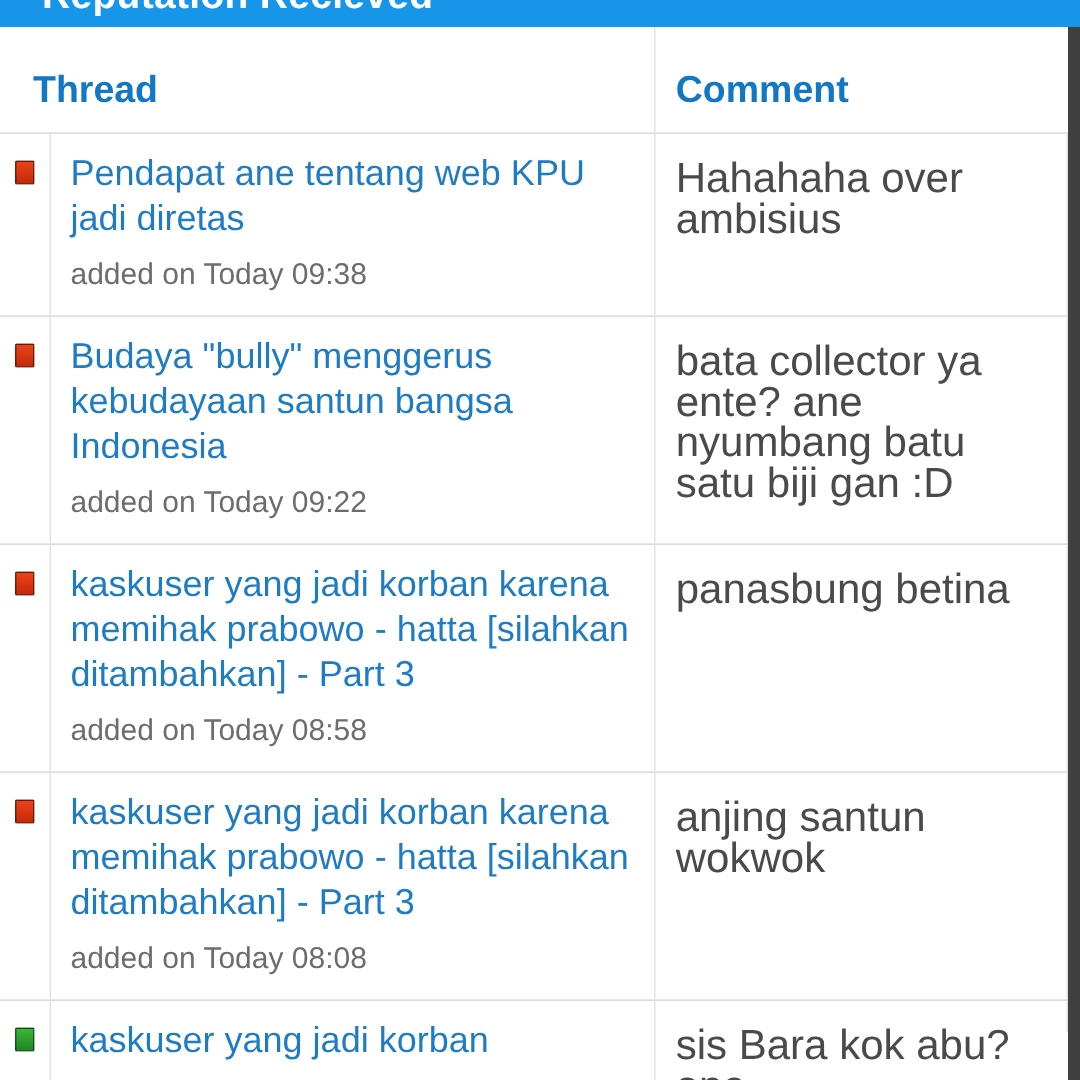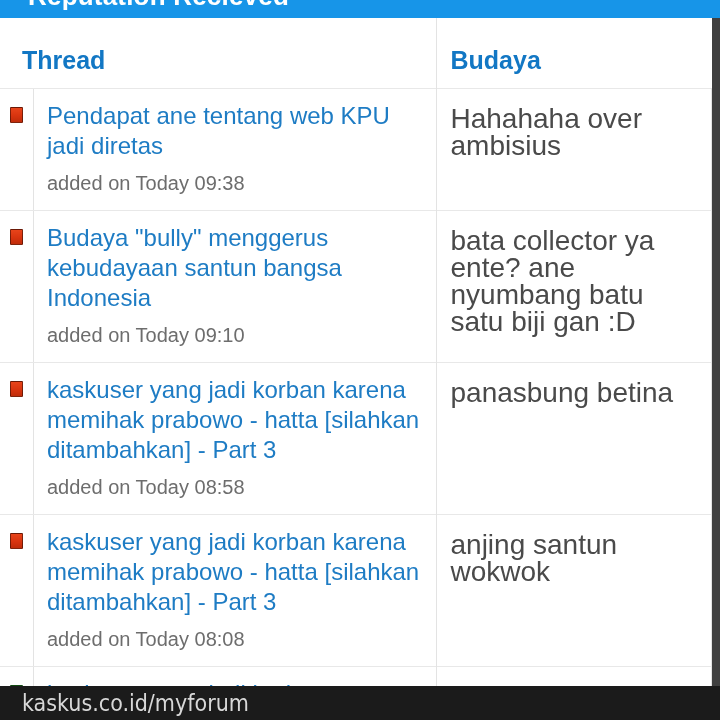--- a/index.html
+++ b/index.html
@@ -191,21 +191,21 @@
 
   <div class="table-wrap">
     <table class="table">
       <colgroup>
         <col class="col-thread">
         <col class="col-comment">
       </colgroup>
       <thead>
         <tr>
           <th class="th-thread">Thread</th>
-          <th class="th-comment">Budaya</th>
+          <th class="th-comment">Comment</th>
         </tr>
       </thead>
       <tbody id="table-body">
           <tr>
             <td class="cell-thread">
               <div class="thread-inner">
                 <span class="rep-icon-wrap">
                   <span class="rep-icon red"></span>
                 </span>
                 <div class="thread-body">
@@ -217,21 +217,21 @@
             <td class="cell-comment">Hahahaha over ambisius</td>
           </tr>
           <tr>
             <td class="cell-thread">
               <div class="thread-inner">
                 <span class="rep-icon-wrap">
                   <span class="rep-icon red"></span>
                 </span>
                 <div class="thread-body">
                   <div class="thread-title">Budaya "bully" menggerus kebudayaan santun bangsa Indonesia</div>
-                  <div class="thread-meta">added on Today 09:10</div>
+                  <div class="thread-meta">added on Today 09:22</div>
                 </div>
               </div>
             </td>
             <td class="cell-comment">bata collector ya ente? ane nyumbang batu satu biji gan :D</td>
           </tr>
           <tr>
             <td class="cell-thread">
               <div class="thread-inner">
                 <span class="rep-icon-wrap">
                   <span class="rep-icon red"></span>
@@ -270,17 +270,14 @@
               </div>
             </td>
             <td class="cell-comment">sis Bara kok abu? ane</td>
           </tr>
         </tbody>
     </table>
   </div>
 
   <div class="right-border"></div>
 
-  <div class="url-bar">
-    <span class="url-text">kaskus.co.id/myforum</span>
-  </div>
 
 </div>
 
 </body></html>

